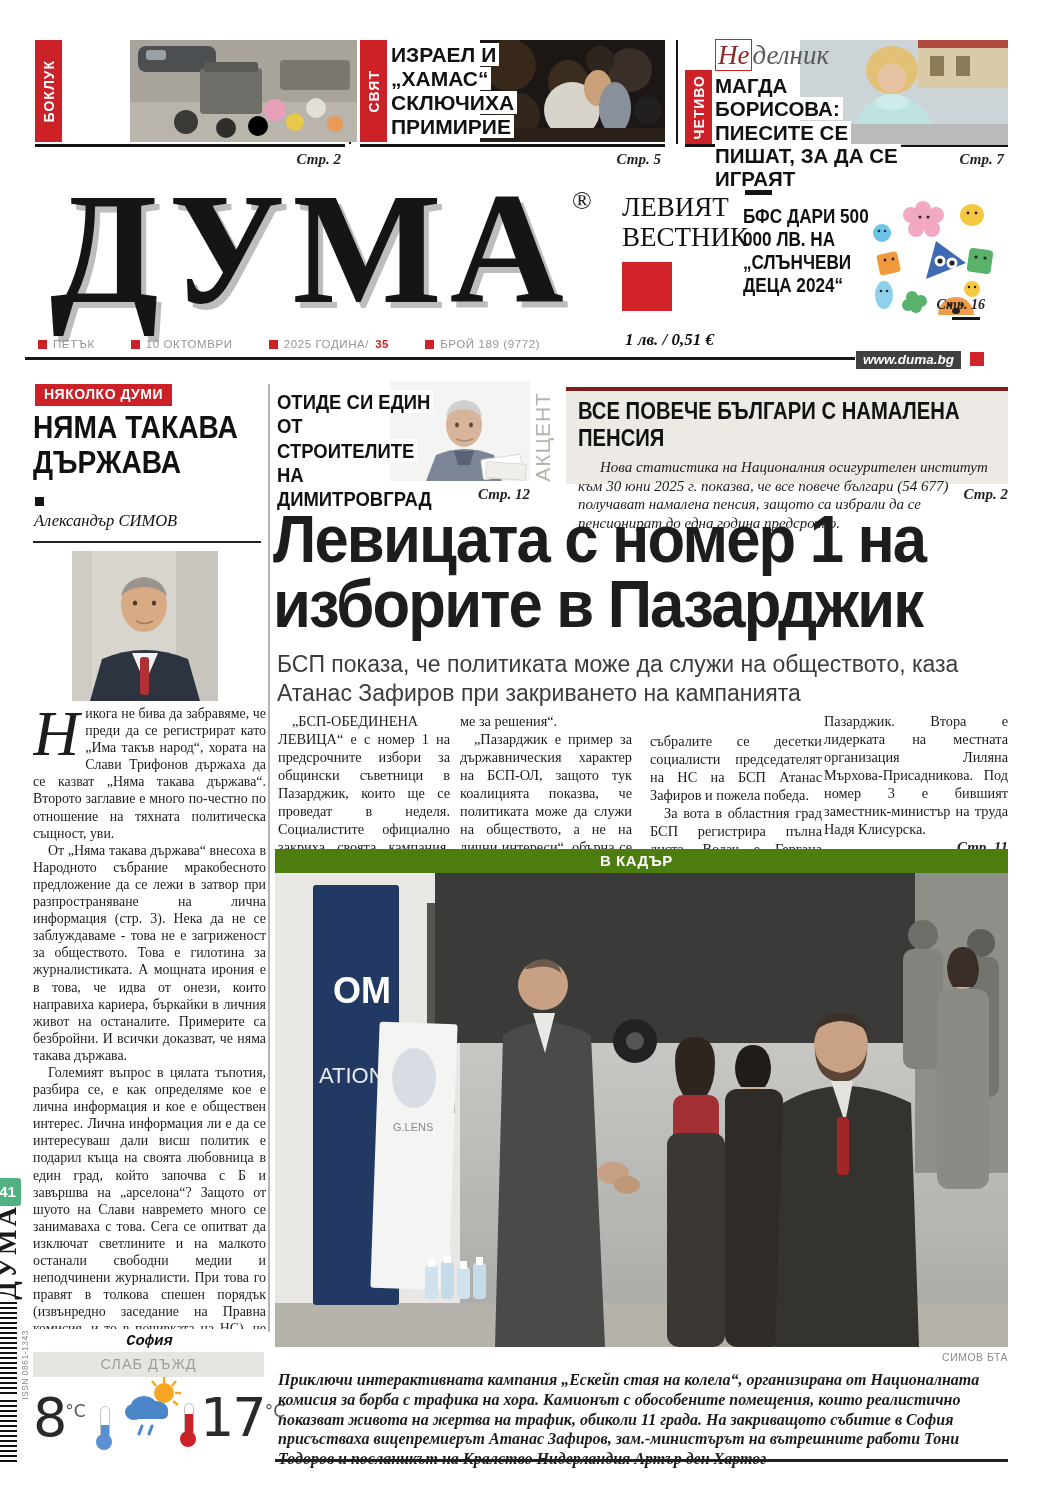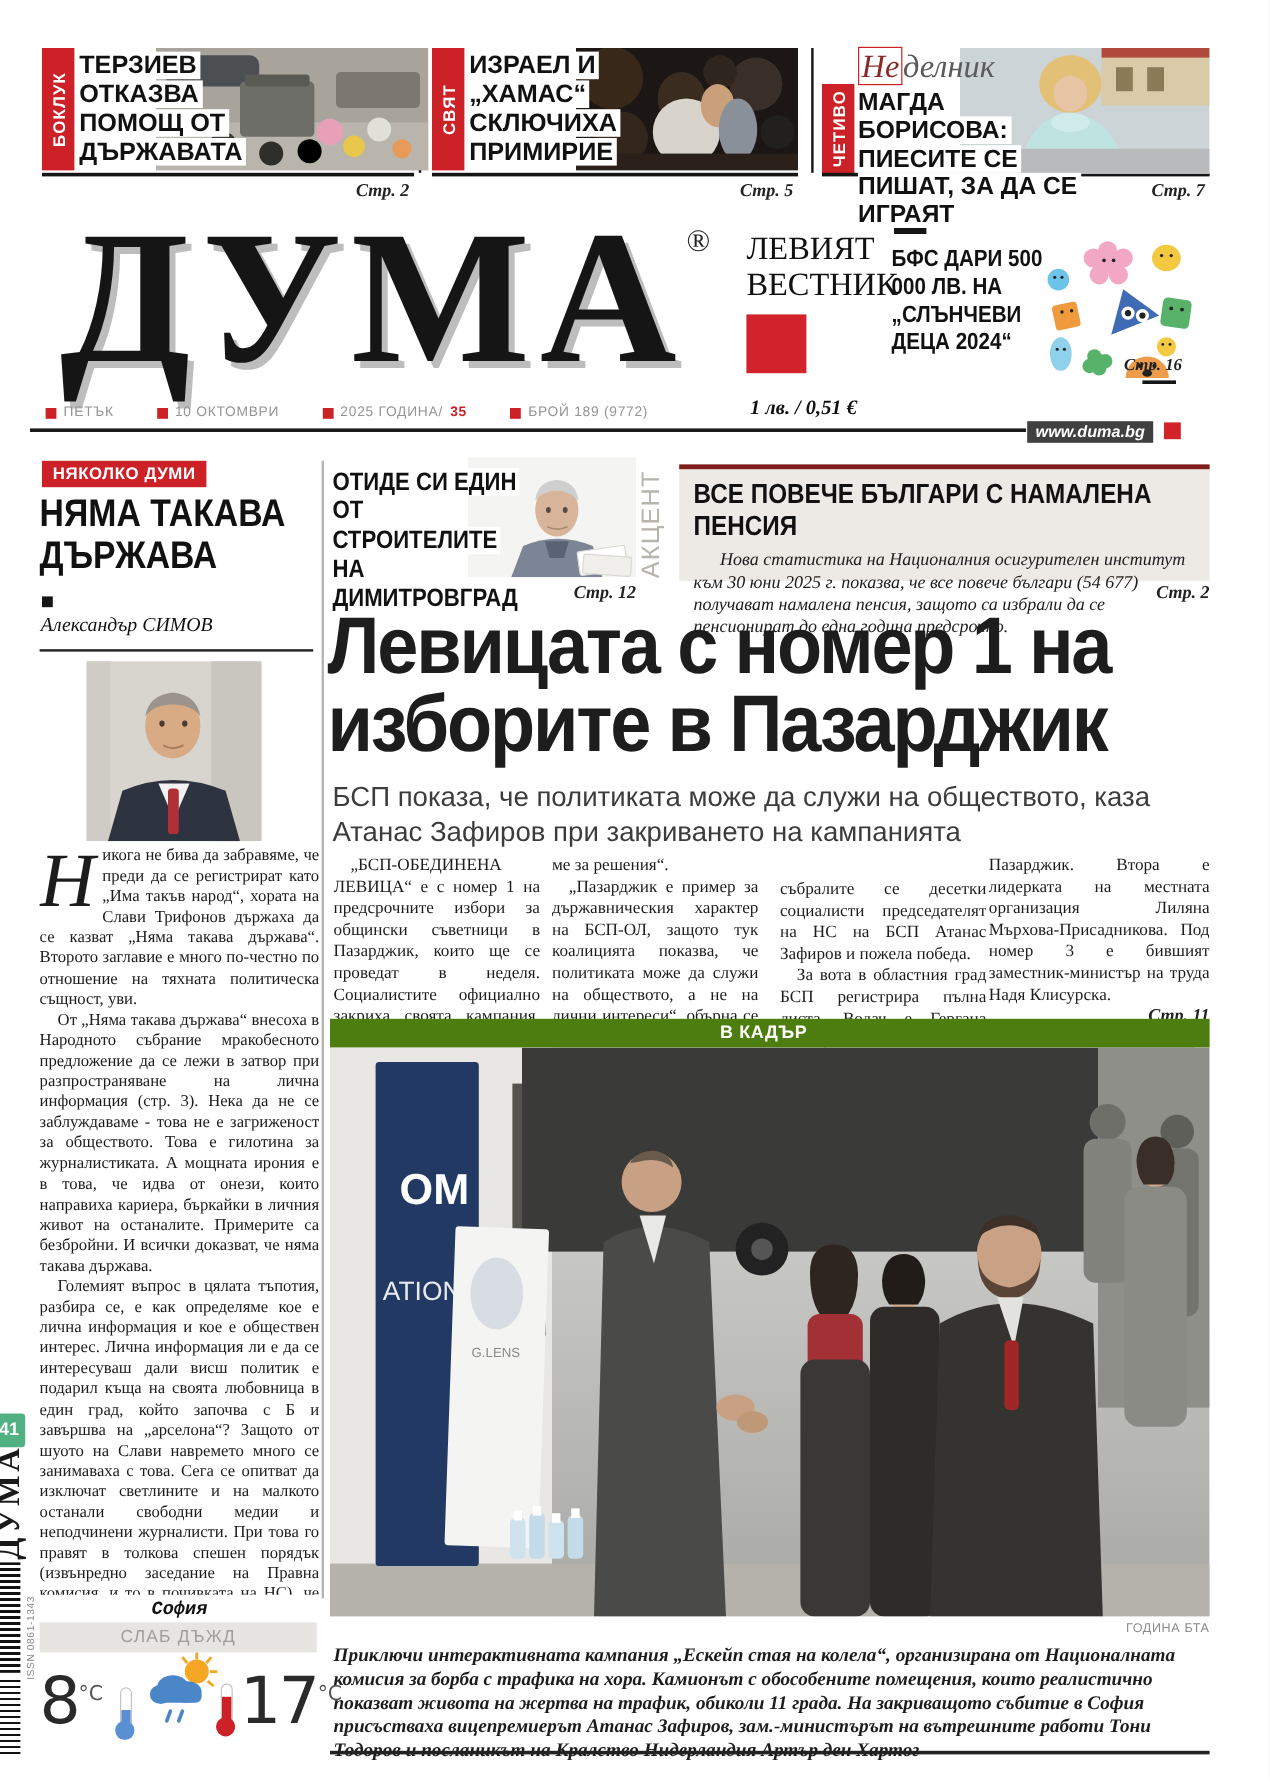--- a/index.html
+++ b/index.html
@@ -123,21 +123,20 @@
         <circle cx="145" cy="70" r="11" fill="#e8a0b8"></circle>
         <circle cx="165" cy="82" r="9" fill="#e8c84a"></circle>
         <circle cx="128" cy="86" r="10" fill="#ececе4"></circle>
         <circle cx="186" cy="68" r="10" fill="#e0e0d8"></circle>
         <circle cx="205" cy="84" r="8" fill="#e89a58"></circle>
         <circle cx="56" cy="82" r="12" fill="#3a3a36"></circle>
         <circle cx="96" cy="88" r="10" fill="#2e2e2a"></circle>
         <rect x="150" y="20" width="70" height="30" rx="4" fill="#7c7870"></rect>
       </svg>
     </div>
-    <div class="t-title" style="left:31px;top:3px;width:150px;font-size:21px;"><span class="bgline">ТЕРЗИЕВ ОТКАЗВА ПОМОЩ ОТ ДЪРЖАВАТА</span></div>
     <div class="t-rule"></div>
     <div class="t-page pageref">Стр. 2</div>
   </div>
 
   <div class="t-sep" style="left:349px;"></div>
 
   <div class="teaser" style="left:360px;width:305px;">
     <div class="t-tag" style="height:102px;">
         <span>СВЯТ</span>
       </div>
@@ -463,17 +462,17 @@
 
       <ellipse cx="688" cy="98" rx="16" ry="18" fill="#d0a98c"></ellipse>
       <path d="M672 94 Q674 74 688 74 Q702 74 704 96 Q704 108 698 114 L678 114 Q672 106 672 94Z" fill="#3a2f28"></path>
       <rect x="662" y="116" width="52" height="200" rx="12" fill="#8b8b86"></rect>
 
       <circle cx="360" cy="168" r="22" fill="#222"></circle>
         <circle cx="360" cy="168" r="9" fill="#555"></circle>
     </svg>
   </div>
 
-  <div class="abs credit">ГОДИНА БТА</div>
+  <div class="abs credit">СИМОВ БТА</div>
   <div class="abs caption">Приключи интерактивната кампания „Ескейп стая на колела“, организирана от Националната комисия за борба с трафика на хора. Камионът с обособените помещения, които реалистично показват живота на жертва на трафик, обиколи 11 града. На закриващото събитие в София присъстваха вицепремиерът Атанас Зафиров, зам.-министърът на вътрешните работи Тони Тодоров и посланикът на Кралство Нидерландия Артър ден Хартог</div>
   <div class="abs bottom-rule"></div>
 
 </div>
 
 </body></html>

